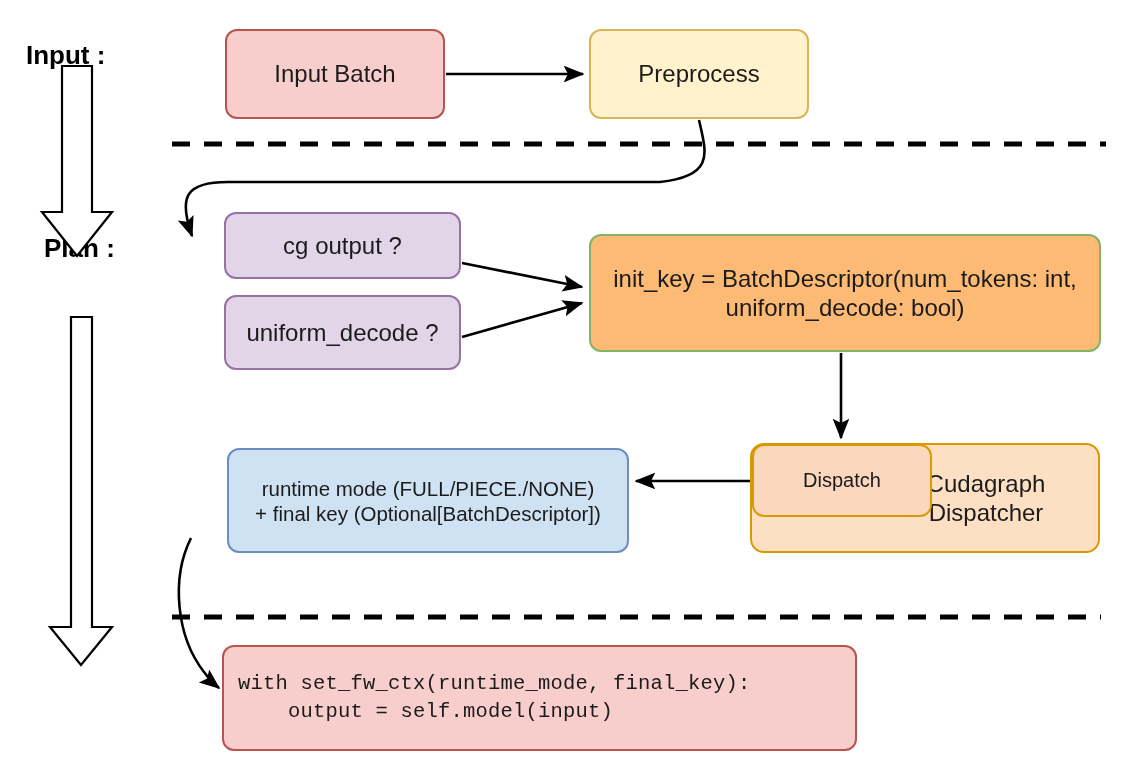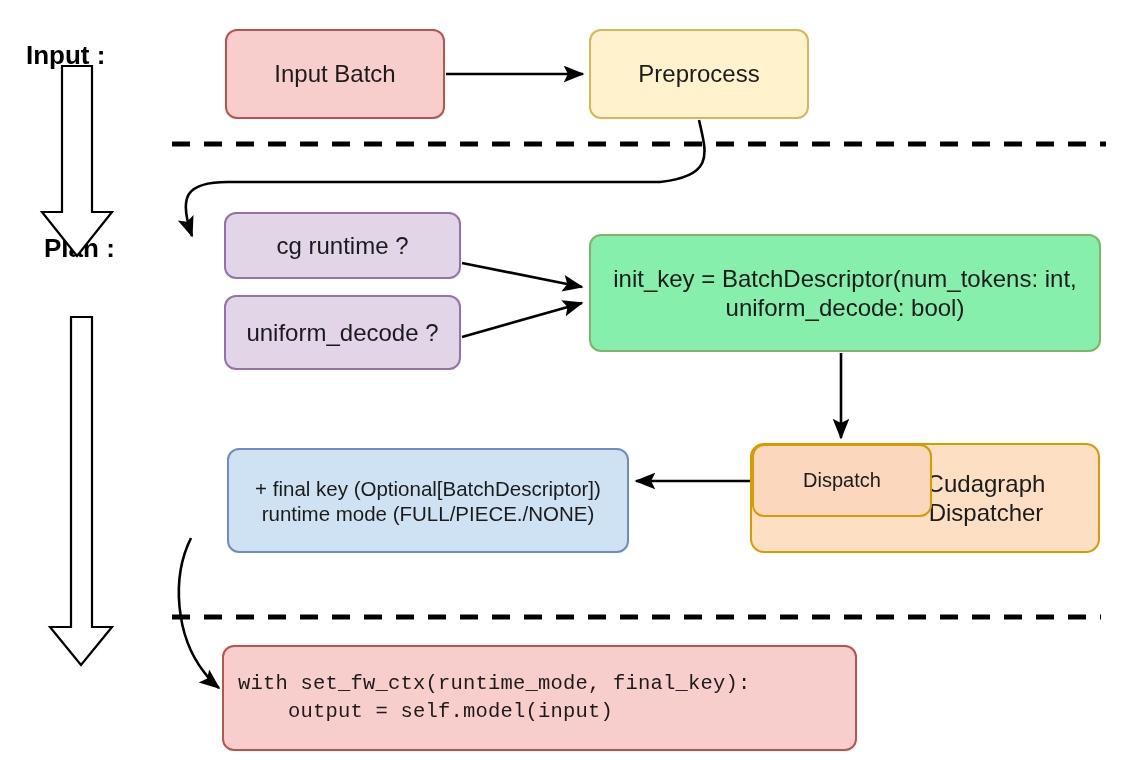--- a/index.html
+++ b/index.html
@@ -16,21 +16,21 @@
     font-size:24px;color:#1b1b1b;line-height:1.22;padding:2px 8px;
   }
   .node.code{
     font-family:"Liberation Mono", monospace;font-size:20.5px;
     justify-content:flex-start;text-align:center;white-space:pre;
     line-height:1.35;padding-left:14px;letter-spacing:0.2px;
   }
   .node-red{background:#f8cecc;border-color:#b85450;}
   .node-yellow{background:#fff2cc;border-color:#d6b656;}
   .node-purple{background:#e1d5e7;border-color:#9673a6;}
-  .node-green{background:#86efac;border-color:#82b366;}
+  .node-green{background:#fdba74;border-color:#82b366;}
   .node-blue{background:#cfe2f3;border-color:#6c8ebf;}
   .node-orange-outer{background:#fde0c4;border-color:#d79b00;align-items:center;justify-content:flex-end;padding-right:26px;border-radius:14px;}
   .node-orange-inner{background:#fad7bd;border-color:#d79b00;}
   svg.overlay{position:absolute;left:0;top:0;width:1142px;height:770px;overflow:visible;pointer-events:none;}
   .dash{stroke:#000;stroke-width:5;stroke-dasharray:18 14;stroke-linecap:butt;fill:none;}
   .conn{stroke:#000;stroke-width:2.6;fill:none;}
   .bigarrow{fill:#ffffff;stroke:#000000;stroke-width:2.2;stroke-linejoin:miter;}
 </style>
 </head>
 <body>
@@ -42,21 +42,21 @@
 
   <div class="node node-red" style="left:225px;top:29px;width:220px;height:90px;">
     <span>Input Batch</span>
   </div>
 
   <div class="node node-yellow" style="left:589px;top:29px;width:220px;height:90px;">
     <span>Preprocess</span>
   </div>
 
   <div class="node node-purple" style="left:224px;top:212px;width:237px;height:67px;">
-    <span>cg runtime ?</span>
+    <span>cg output ?</span>
   </div>
 
   <div class="node node-purple" style="left:224px;top:295px;width:237px;height:75px;">
     <span>uniform_decode ?</span>
   </div>
 
   <div class="node node-green" style="left:589px;top:234px;width:512px;height:118px;flex-direction:column;">
     <span>init_key = BatchDescriptor(num_tokens: int,</span>
     <span>uniform_decode: bool)</span>
   </div>
@@ -64,22 +64,22 @@
   <div class="node node-orange-outer" style="left:750px;top:443px;width:350px;height:110px;flex-direction:column;align-items:flex-end;justify-content:center;">
     <span style="width:172px;text-align:center;">Cudagraph</span>
     <span style="width:172px;text-align:center;">Dispatcher</span>
   </div>
 
   <div class="node node-orange-inner" style="left:752px;top:444px;width:180px;height:73px;font-size:20px;z-index:3;">
     <span>Dispatch</span>
   </div>
 
   <div class="node node-blue" style="left:227px;top:448px;width:402px;height:105px;flex-direction:column;font-size:20.5px;">
+    <span>runtime mode (FULL/PIECE./NONE)</span>
     <span>+ final key (Optional[BatchDescriptor])</span>
-    <span>runtime mode (FULL/PIECE./NONE)</span>
   </div>
 
   <div class="node node-red code" style="left:222px;top:645px;width:635px;height:106px;flex-direction:column;align-items:flex-start;justify-content:center;">
     <span>with set_fw_ctx(runtime_mode, final_key):</span>
     <span>    output = self.model(input)</span>
   </div>
 
   <svg class="overlay" viewBox="0 0 1142 770">
     <defs>
       <marker id="ah" markerWidth="9" markerHeight="9" refX="7.4" refY="3.2" orient="auto" markerUnits="strokeWidth">

